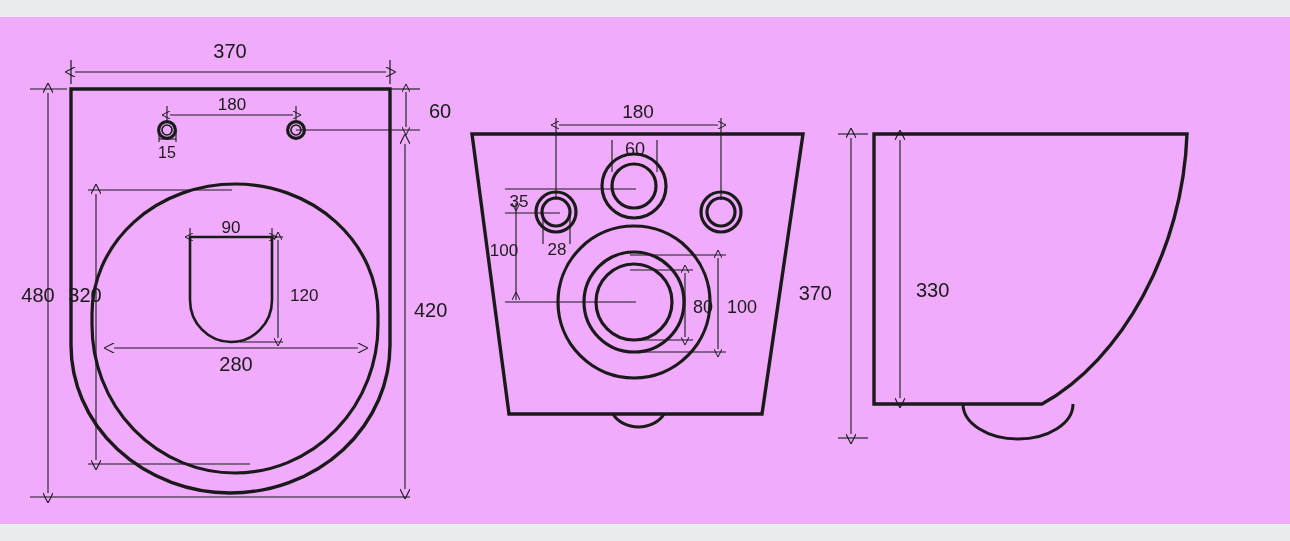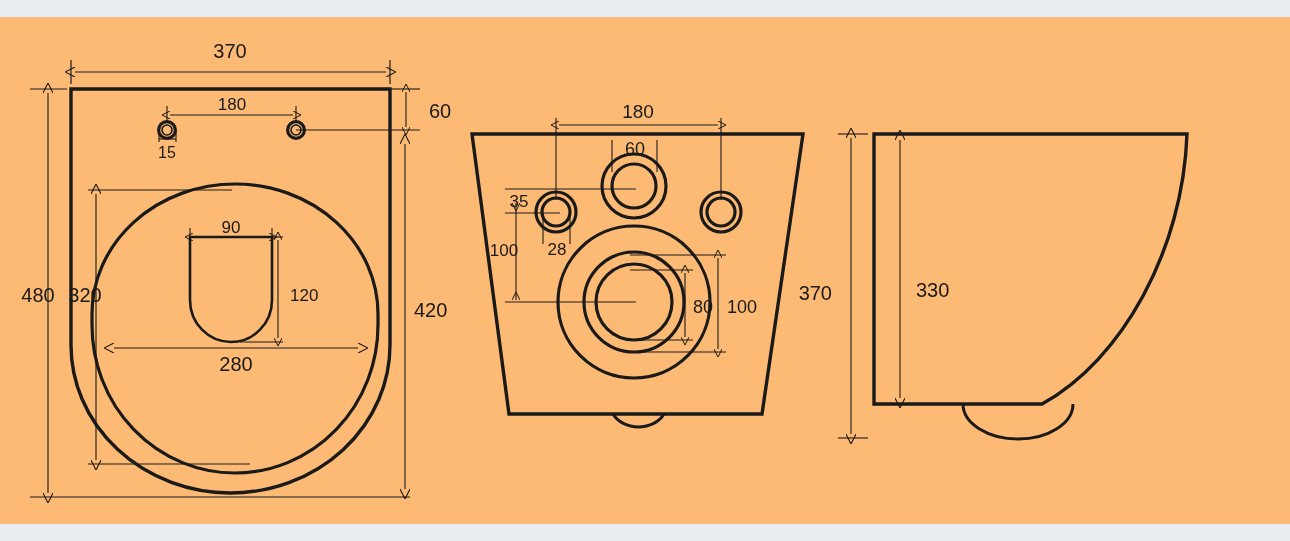--- a/index.html
+++ b/index.html
@@ -11,21 +11,21 @@
     width: 1290px;
     height: 541px;
     font-family: "Liberation Sans", sans-serif;
     overflow: hidden;
     position: relative;
   }
   #sheet {
     position: relative;
     width: 1290px;
     height: 541px;
-    background: #fdba74;
+    background: #f0abfc;
   }
   .band {
     position: absolute;
     left: 0;
     width: 1290px;
     background: #eaedf0;
   }
   #band-top { top: 0; height: 17px; }
   #band-bottom { top: 524px; height: 17px; }
   #drawing-svg {

